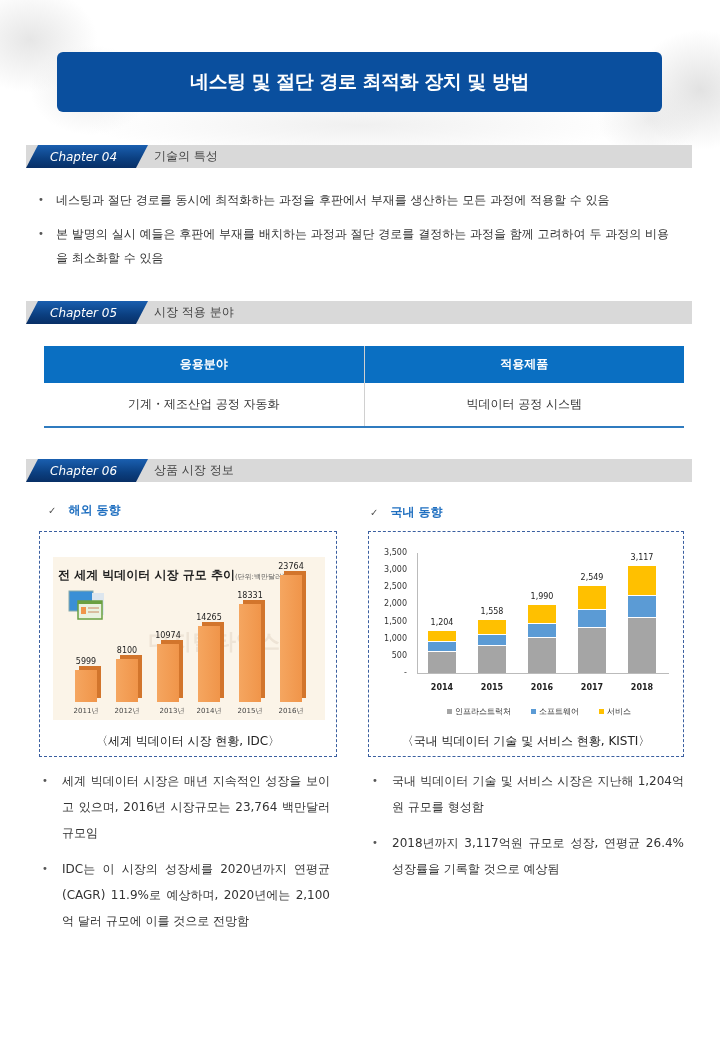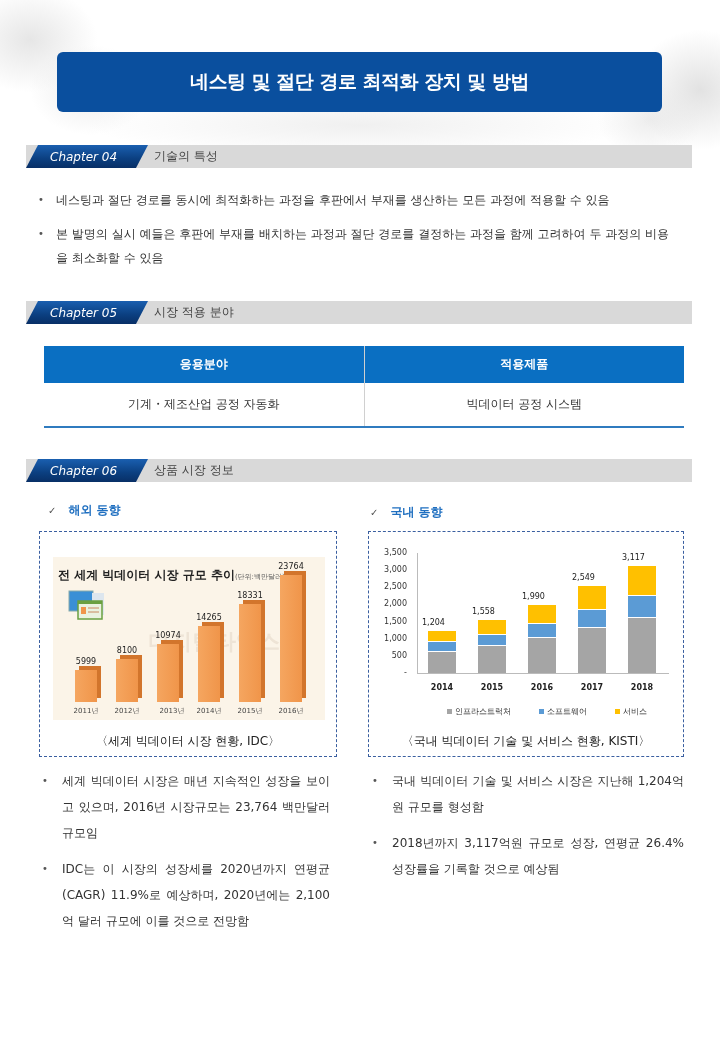--- a/index.html
+++ b/index.html
@@ -82,23 +82,23 @@
     box-shadow: 4px -4px 0 #d2752c;
   }
   .wval { position: absolute; font-size: 8px; color: #222; text-align: center; width: 34px; }
   .wyear { position: absolute; bottom: 4px; font-size: 7px; color: #444; width: 34px; text-align: center; }
   .monitor {
     position: absolute; left: 15px; top: 32px; width: 38px; height: 34px;
   }
   .kaxis { position: absolute; font-size: 8px; color: #333; text-align: right; width: 36px; }
   .kbar { position: absolute; width: 28px; }
   .kseg { position: absolute; left: 0; width: 28px; }
-  .ktotal { position: absolute; font-size: 8px; color: #222; width: 40px; text-align: left; }
+  .ktotal { position: absolute; font-size: 8px; color: #222; width: 40px; text-align: center; }
   .kyear { position: absolute; font-size: 8px; font-weight: bold; color: #222; width: 40px; text-align: center; }
-  .klegend { position: absolute; font-size: 8px; color: #333; display: flex; gap: 28px; }
+  .klegend { position: absolute; font-size: 8px; color: #333; display: flex; gap: 20px; }
   .klegend span.sw { display: inline-block; width: 5px; height: 5px; margin-right: 3px; vertical-align: middle; }
   .txt { position: absolute; font-size: 12px; color: #333; }
   .txt li { list-style: none; position: relative; padding-left: 26px; line-height: 26px; margin-bottom: 10px; text-align: justify; }
   .txt li::before { content: "•"; position: absolute; left: 6px; top: 0; font-size: 10px; color: #555; }
 </style>
 </head>
 <body>
 
 <div class="clouds"></div>
 

